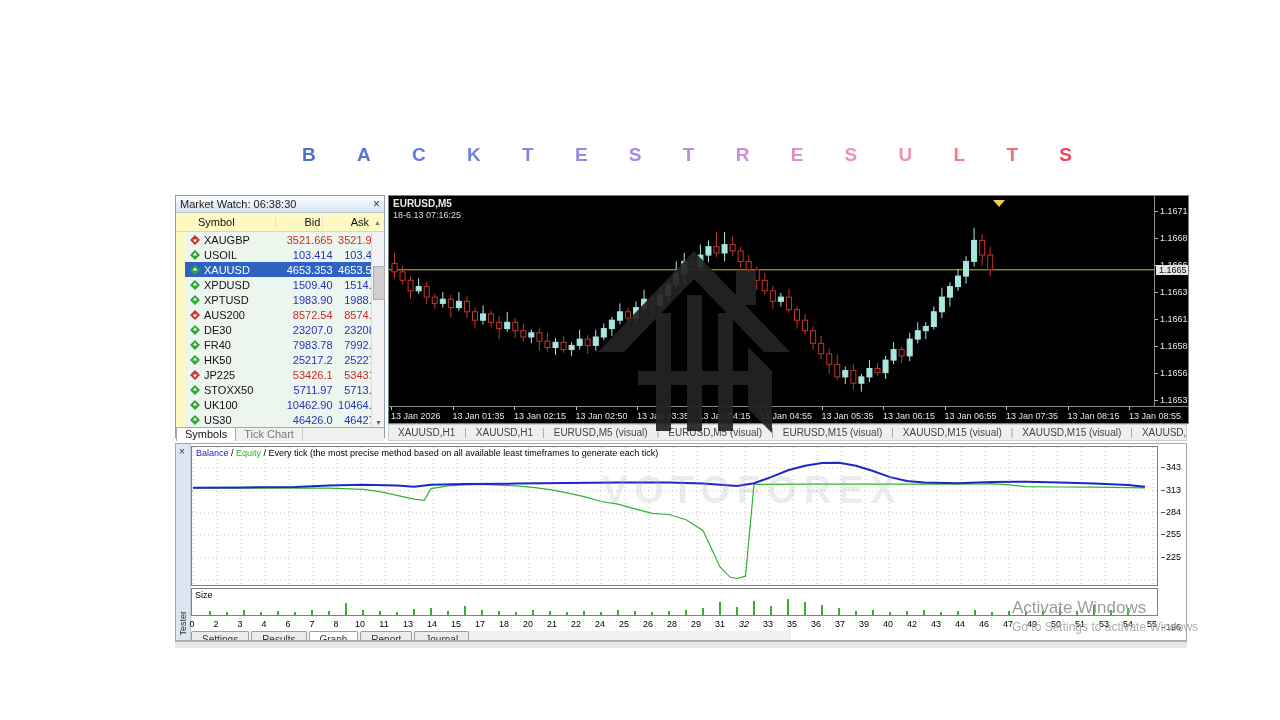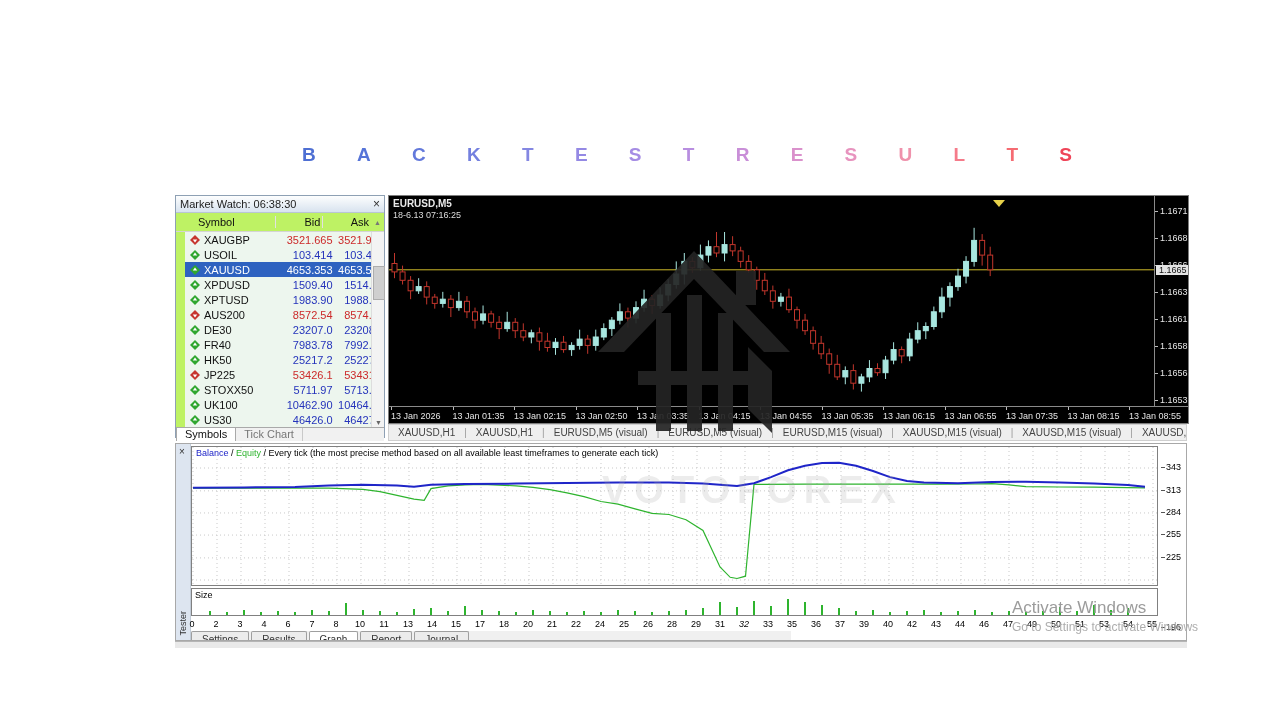--- a/index.html
+++ b/index.html
@@ -6,21 +6,21 @@
   #page{position:relative;width:1280px;height:720px;background:#fff;overflow:hidden;
         font-family:"Liberation Sans",sans-serif;}
 
   
   .title-row{position:absolute;left:302px;top:142px;width:770px;height:26px;
              display:flex;justify-content:space-between;align-items:center;}
   .title-row span{font-size:19px;font-weight:bold;}
 
   
   .mw{position:absolute;left:175px;top:195px;width:210px;height:243px;
-      border:1px solid #8ea0b4;background:#bef264;box-sizing:border-box;font-size:11px;}
+      border:1px solid #8ea0b4;background:#fef9c3;box-sizing:border-box;font-size:11px;}
   .mw-titlebar{height:16px;background:linear-gradient(#fdfefe,#d8e3ef);
                border-bottom:1px solid #b9c6d4;display:flex;align-items:center;
                padding:0 4px;color:#222;}
   .mw-titlebar .mw-close{margin-left:auto;color:#333;font-size:12px;line-height:12px;cursor:default;}
   .mw-header{height:18px;display:flex;align-items:center;border-bottom:1px solid #d4d4d4;color:#111;}
   .mw-header .h-sym{width:100px;padding-left:22px;box-sizing:border-box;border-right:1px solid #e2e2e2;}
   .mw-header .h-bid{width:45px;text-align:right;border-right:1px solid #e2e2e2;padding-right:2px;}
   .mw-header .h-ask{width:46px;text-align:right;padding-right:2px;}
   .mw-header .h-scroll{width:13px;text-align:center;color:#777;font-size:7px;}
   .mw-rows{position:relative;height:195px;margin-left:9px;}

